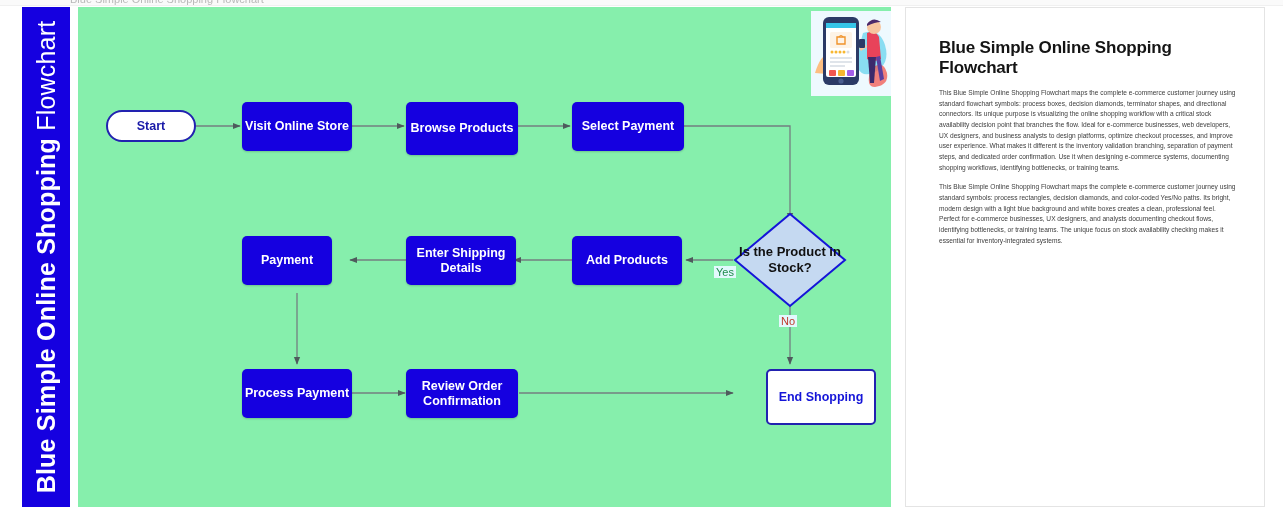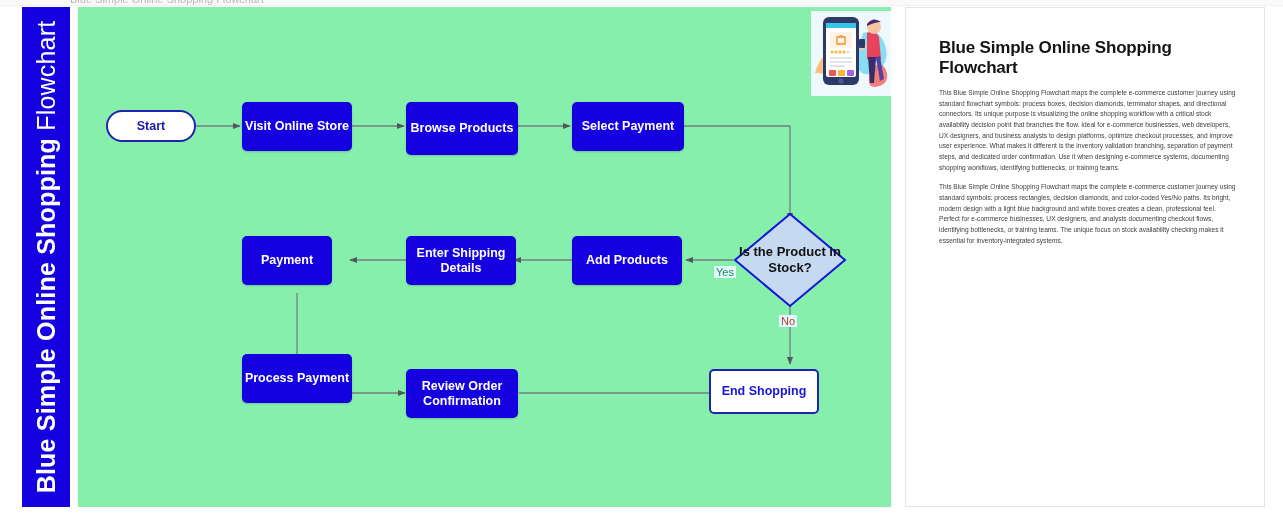--- a/index.html
+++ b/index.html
@@ -241,29 +241,29 @@
     </div>
 
     <div class="node node-process" style="left:328px; top:229px; width:110px; height:49px;">
       <span>Enter Shipping Details</span>
     </div>
 
     <div class="node node-process" style="left:164px; top:229px; width:90px; height:49px;">
       <span>Payment</span>
     </div>
 
-    <div class="node node-process" style="left:164px; top:347px; width:110px; height:49px;justify-content:center;">
+    <div class="node node-process" style="left:164px; top:362px; width:110px; height:49px;justify-content:center;">
       <span>Process Payment</span>
     </div>
 
     <div class="node node-process" style="left:328px; top:362px; width:112px; height:49px;">
       <span>Review Order Confirmation</span>
     </div>
 
-    <div class="node node-terminator-end" style="left:631px; top:362px; width:110px; height:45px;">
+    <div class="node node-terminator-end" style="left:688px; top:362px; width:110px; height:56px;">
       <span>End Shopping</span>
     </div>
 
     <div class="edge-label edge-yes" style="left:636px; top:246px;margin-top:13px;">Yes</div>
     <div class="edge-label edge-no" style="left:701px; top:308px;">No</div>
 
   </div>
 
   <div class="side-panel">
     <div class="panel-title">Blue Simple Online Shopping Flowchart</div>

